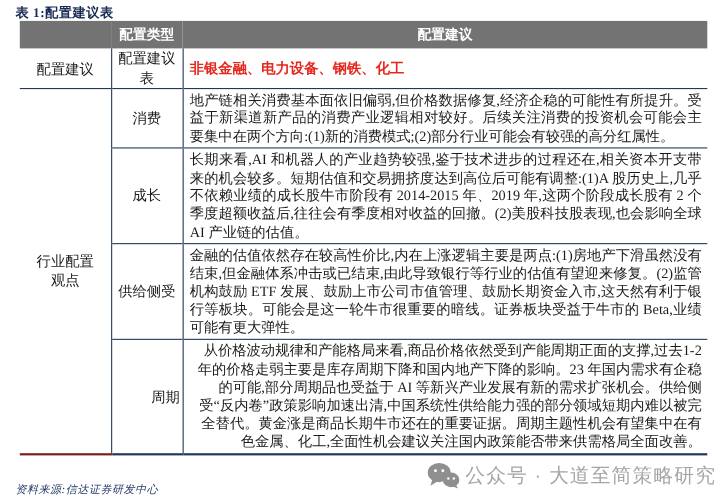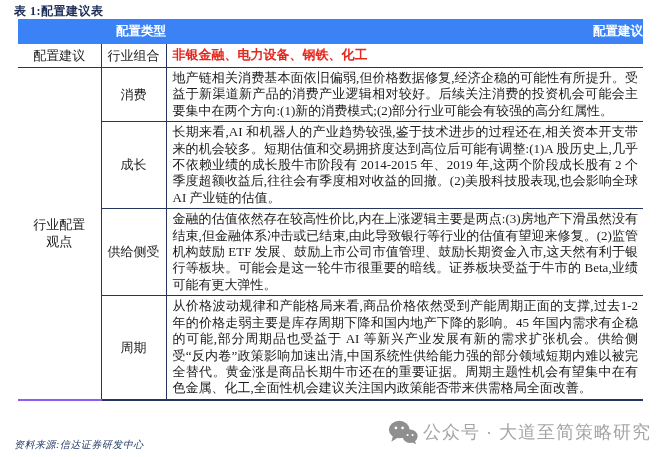--- a/index.html
+++ b/index.html
@@ -18,23 +18,23 @@
   table.alloc{
     position:absolute;left:18px;top:19px;
     width:625px;
     border-collapse:collapse;
     table-layout:fixed;
   }
   table.alloc col.c1{width:83px;}
   table.alloc col.c2{width:65px;}
   table.alloc col.c3{width:477px;}
   table.alloc th{
-    background:#3b82f6;color:#ffffff;
+    background:#737373;color:#ffffff;
     font-size:12.5px;font-weight:bold;
-    height:25px;padding:0;text-align:right;
+    height:25px;padding:0;text-align:center;
     border:none;
   }
   table.alloc td{
     font-size:13px;color:#1b1b1b;
     border-top:1.5px solid #24365f;
     vertical-align:middle;
   }
   table.alloc tr.first-row td{border-top:none;}
   td.group{
     text-align:center;
@@ -52,22 +52,22 @@
     line-height:16.4px;
     text-align:justify;
     vertical-align:top;
   }
   tr.red-row td{height:19px;}
   td.content.red{
     color:#e5271d;font-weight:bold;
     vertical-align:middle;
     text-align:left;
   }
-  table.alloc tr:last-child td{border-bottom:2px solid #24365f;}
-  td.group[rowspan]{border-bottom:2px solid #8b5cf6;}
+  table.alloc tr:last-child td{border-bottom:2px solid #24365f;text-align:right;}
+  td.group[rowspan]{border-bottom:2px solid #7f1d1d;}
   .source{
     position:absolute;left:14px;top:438px;
     font-size:10px;font-style:italic;color:#233a66;
     letter-spacing:0.5px;
   }
   .watermark{
     position:absolute;left:388px;top:420px;
     display:flex;gap:5px;
     color:#a5a5a5;
     font-family:"Liberation Sans","DejaVu Sans",sans-serif;
@@ -92,39 +92,39 @@
     <thead>
       <tr>
         <th></th>
         <th>配置类型</th>
         <th>配置建议</th>
       </tr>
     </thead>
     <tbody>
       <tr class="red-row first-row">
         <td class="group">配置建议</td>
-        <td class="type">行业组合</td>
+        <td class="type">配置建议表</td>
         <td class="content red">非银金融、电力设备、钢铁、化工</td>
       </tr>
       <tr>
         <td class="group" rowspan="4">行业配置观点</td>
         <td class="type">消费</td>
         <td class="content">地产链相关消费基本面依旧偏弱,但价格数据修复,经济企稳的可能性有所提升。受益于新渠道新产品的消费产业逻辑相对较好。后续关注消费的投资机会可能会主要集中在两个方向:(1)新的消费模式;(2)部分行业可能会有较强的高分红属性。</td>
       </tr>
       <tr>
         <td class="type">成长</td>
         <td class="content">长期来看,AI 和机器人的产业趋势较强,鉴于技术进步的过程还在,相关资本开支带来的机会较多。短期估值和交易拥挤度达到高位后可能有调整:(1)A 股历史上,几乎不依赖业绩的成长股牛市阶段有 2014-2015 年、2019 年,这两个阶段成长股有 2 个季度超额收益后,往往会有季度相对收益的回撤。(2)美股科技股表现,也会影响全球 AI 产业链的估值。</td>
       </tr>
       <tr>
         <td class="type">供给侧受</td>
-        <td class="content">金融的估值依然存在较高性价比,内在上涨逻辑主要是两点:(3)房地产下滑虽然没有结束,但金融体系冲击或已结束,由此导致银行等行业的估值有望迎来修复。(2)监管机构鼓励 ETF 发展、鼓励上市公司市值管理、鼓励长期资金入市,这天然有利于银行等板块。可能会是这一轮牛市很重要的暗线。证券板块受益于牛市的 Beta,业绩可能有更大弹性。</td>
+        <td class="content">金融的估值依然存在较高性价比,内在上涨逻辑主要是两点:(1)房地产下滑虽然没有结束,但金融体系冲击或已结束,由此导致银行等行业的估值有望迎来修复。(2)监管机构鼓励 ETF 发展、鼓励上市公司市值管理、鼓励长期资金入市,这天然有利于银行等板块。可能会是这一轮牛市很重要的暗线。证券板块受益于牛市的 Beta,业绩可能有更大弹性。</td>
       </tr>
       <tr>
         <td class="type">周期</td>
-        <td class="content">从价格波动规律和产能格局来看,商品价格依然受到产能周期正面的支撑,过去1-2 年的价格走弱主要是库存周期下降和国内地产下降的影响。45 年国内需求有企稳的可能,部分周期品也受益于 AI 等新兴产业发展有新的需求扩张机会。供给侧受“反内卷”政策影响加速出清,中国系统性供给能力强的部分领域短期内难以被完全替代。黄金涨是商品长期牛市还在的重要证据。周期主题性机会有望集中在有色金属、化工,全面性机会建议关注国内政策能否带来供需格局全面改善。</td>
+        <td class="content">从价格波动规律和产能格局来看,商品价格依然受到产能周期正面的支撑,过去1-2 年的价格走弱主要是库存周期下降和国内地产下降的影响。23 年国内需求有企稳的可能,部分周期品也受益于 AI 等新兴产业发展有新的需求扩张机会。供给侧受“反内卷”政策影响加速出清,中国系统性供给能力强的部分领域短期内难以被完全替代。黄金涨是商品长期牛市还在的重要证据。周期主题性机会有望集中在有色金属、化工,全面性机会建议关注国内政策能否带来供需格局全面改善。</td>
       </tr>
     </tbody>
   </table>
 
   <div class="source">资料来源:信达证券研发中心</div>
 
   <div class="watermark">
     <span>
       <svg width="30" height="25" viewBox="0 0 36 30">
         <ellipse cx="13.5" cy="11.5" rx="12.5" ry="10.5" fill="#8f8f8f"></ellipse>

